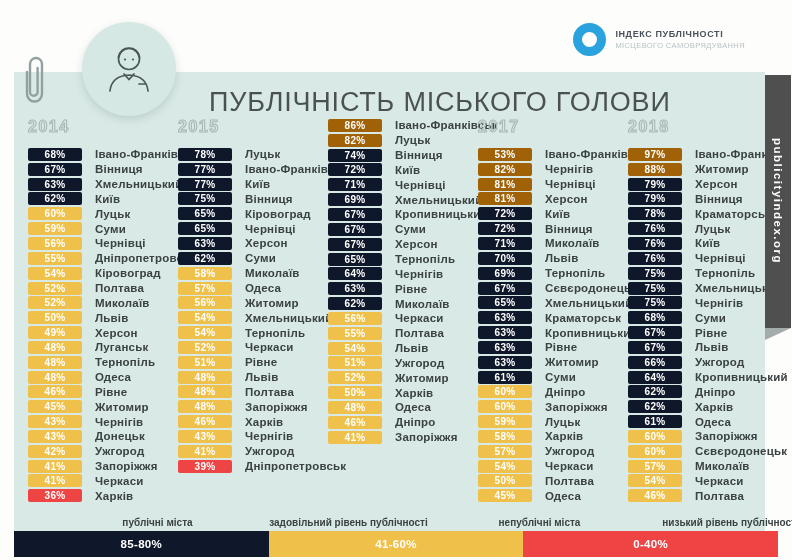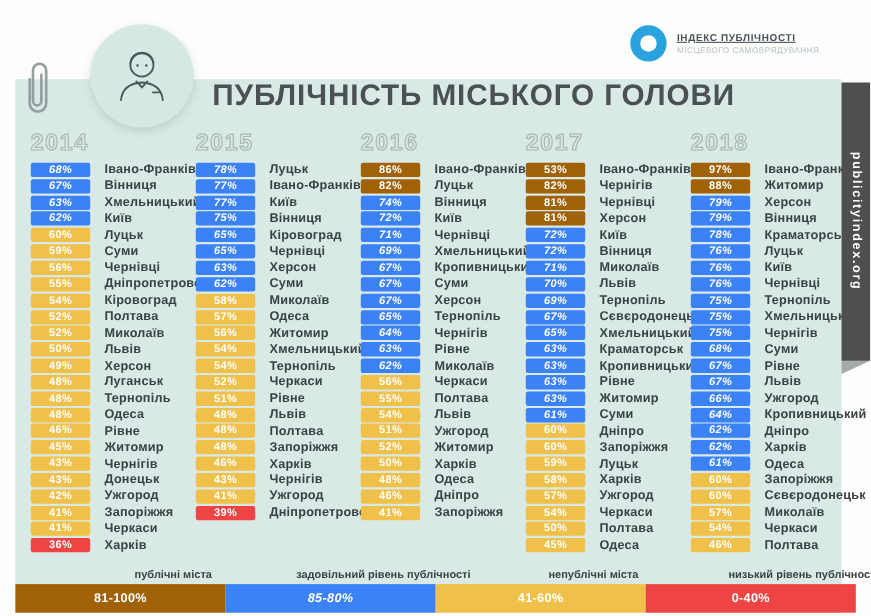--- a/index.html
+++ b/index.html
@@ -9,46 +9,46 @@
     font-family:"Liberation Sans", sans-serif;
   }
   .card{position:absolute;left:14px;top:72px;width:751px;height:485px;background:#d9eae6;}
   
   .avatar{position:absolute;left:82px;top:22px;width:94px;height:94px;border-radius:50%;
     background:#d6e8e3;box-shadow:0 3px 8px rgba(60,85,80,.18);z-index:3;
     display:flex;align-items:center;justify-content:center;}
   
   .clip{position:absolute;left:20px;top:50px;z-index:4;}
   
-  .title{position:absolute;left:193px;top:71px;margin:0;font-size:27px;font-weight:bold;
+  .title{position:absolute;left:193px;top:71px;margin:16px;font-size:27px;font-weight:normal;
     color:#4b5152;letter-spacing:.8px;z-index:2;}
   
   .logo{position:absolute;top:23px;right:47px;display:flex;align-items:center;gap:9px;}
   .ring{width:15px;height:15px;border:9px solid #2aa2de;border-radius:50%;display:inline-block;}
-  .logo .l1{font-size:9px;font-weight:bold;color:#49525a;letter-spacing:.6px;text-decoration:underline;}
+  .logo .l1{font-size:9px;font-weight:bold;color:#49525a;letter-spacing:.6px;}
   .logo .l2{font-size:7.5px;color:#b7c3c3;letter-spacing:.4px;margin-top:2px;}
   
   .ribbon{position:absolute;left:765px;top:75px;width:26px;height:253px;background:#4f4f4f;
     z-index:5;display:flex;align-items:center;justify-content:center;cursor:pointer;}
   .ribbon span{writing-mode:vertical-rl;color:#fff;font-size:11.5px;font-weight:bold;
     letter-spacing:1.5px;white-space:nowrap;}
   .ribbon-fold{position:absolute;left:765px;top:328px;width:0;height:0;z-index:4;
     border-top:12px solid #a3acab;border-right:26px solid transparent;}
   
   .columns{position:absolute;left:28px;top:118px;display:flex;z-index:2;}
   .column{width:150px;flex:0 0 150px;}
-  .year{font-size:21px;font-weight:bold;letter-spacing:1.5px;color:transparent;
+  .year{font-size:16px;font-weight:bold;letter-spacing:1.5px;color:transparent;
     -webkit-text-stroke:1.1px #a9b7b5;height:22px;margin-bottom:7px;}
   @supports not (-webkit-text-stroke:1px #000){.year{color:#a9b7b5;}}
   .row{display:flex;align-items:center;height:14.85px;white-space:nowrap;}
   .badge{width:54px;height:13px;flex:0 0 54px;border-radius:2px;display:flex;align-items:center;
     justify-content:center;color:#fff;font-weight:bold;font-size:10px;letter-spacing:.3px;}
   .city{margin-left:13px;font-size:11.5px;font-weight:bold;color:#3b4243;letter-spacing:.2px;}
   .t-high{background:#a16207;}
-  .t-good{background:#3b82f6;font-style:italic;}
+  .t-good{background:#0f172a;}
   .t-low{background:#f0c14a;}
   .t-non{background:#ef4444;}
   
   .legend-labels{position:absolute;left:14px;top:517px;width:764px;display:flex;z-index:2;padding-left:48px;}
   .legend-labels span{flex:1;text-align:center;font-size:10px;font-weight:bold;color:#3b4243;}
   .legend-bars{position:absolute;left:14px;top:531px;width:764px;height:26px;display:flex;z-index:2;}
   .legend-bars .bar{flex:1;display:flex;align-items:center;justify-content:center;
     color:#fff;font-size:11.5px;font-weight:bold;letter-spacing:.3px;}
   svg{display:block;}
 </style>
@@ -273,21 +273,20 @@
       <div class="row">
         <span class="badge t-low">41%</span>
         <span class="city">Ужгород</span>
       </div>
       <div class="row">
         <span class="badge t-non">39%</span>
         <span class="city">Дніпропетровськ</span>
       </div>
     </div>
     <div class="column">
-      <div class="year">2016</div>
       <div class="row">
         <span class="badge t-high">86%</span>
         <span class="city">Івано-Франківськ</span>
       </div>
       <div class="row">
         <span class="badge t-high">82%</span>
         <span class="city">Луцьк</span>
       </div>
       <div class="row">
         <span class="badge t-good">74%</span>
@@ -570,17 +569,16 @@
     </div>
   </div>
 
 <div class="legend-labels">
   <span>публічні міста</span>
   <span>задовільний рівень публічності</span>
   <span>непублічні міста</span>
   <span>низький рівень публічності</span>
 </div>
 <div class="legend-bars">
-  <div class="bar t-high">81-100%</div>
   <div class="bar t-good">85-80%</div>
   <div class="bar t-low">41-60%</div>
   <div class="bar t-non">0-40%</div>
 </div>
 
 </body></html>

